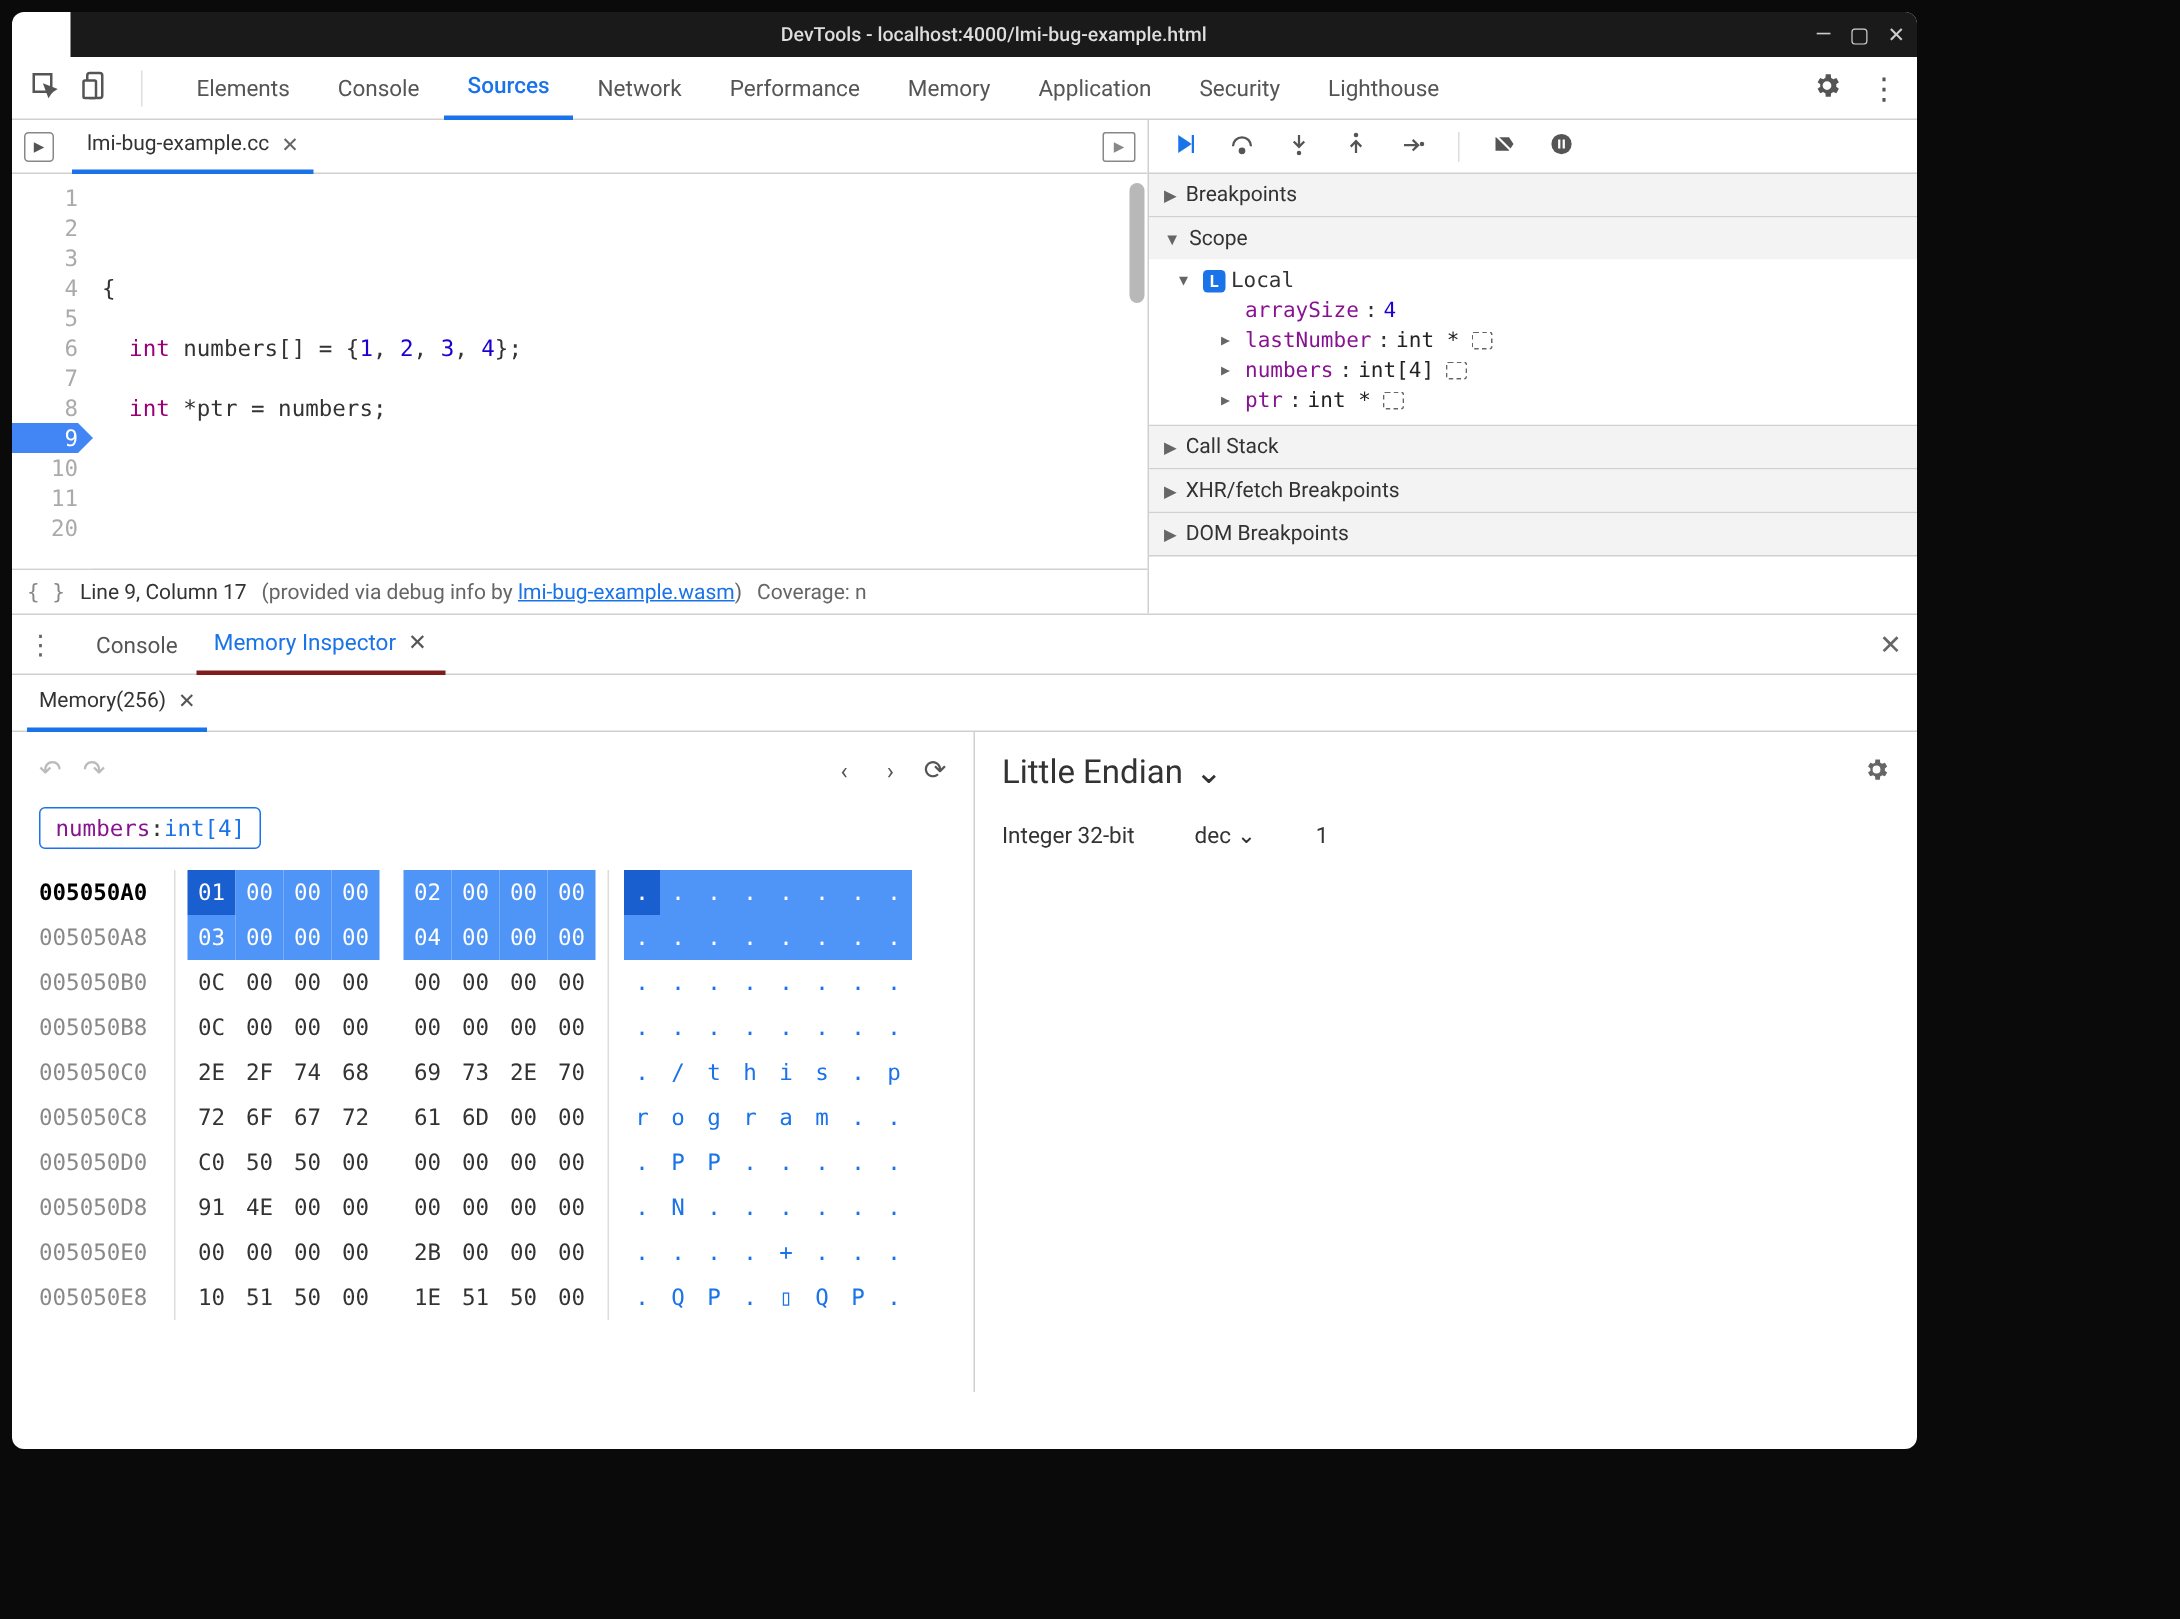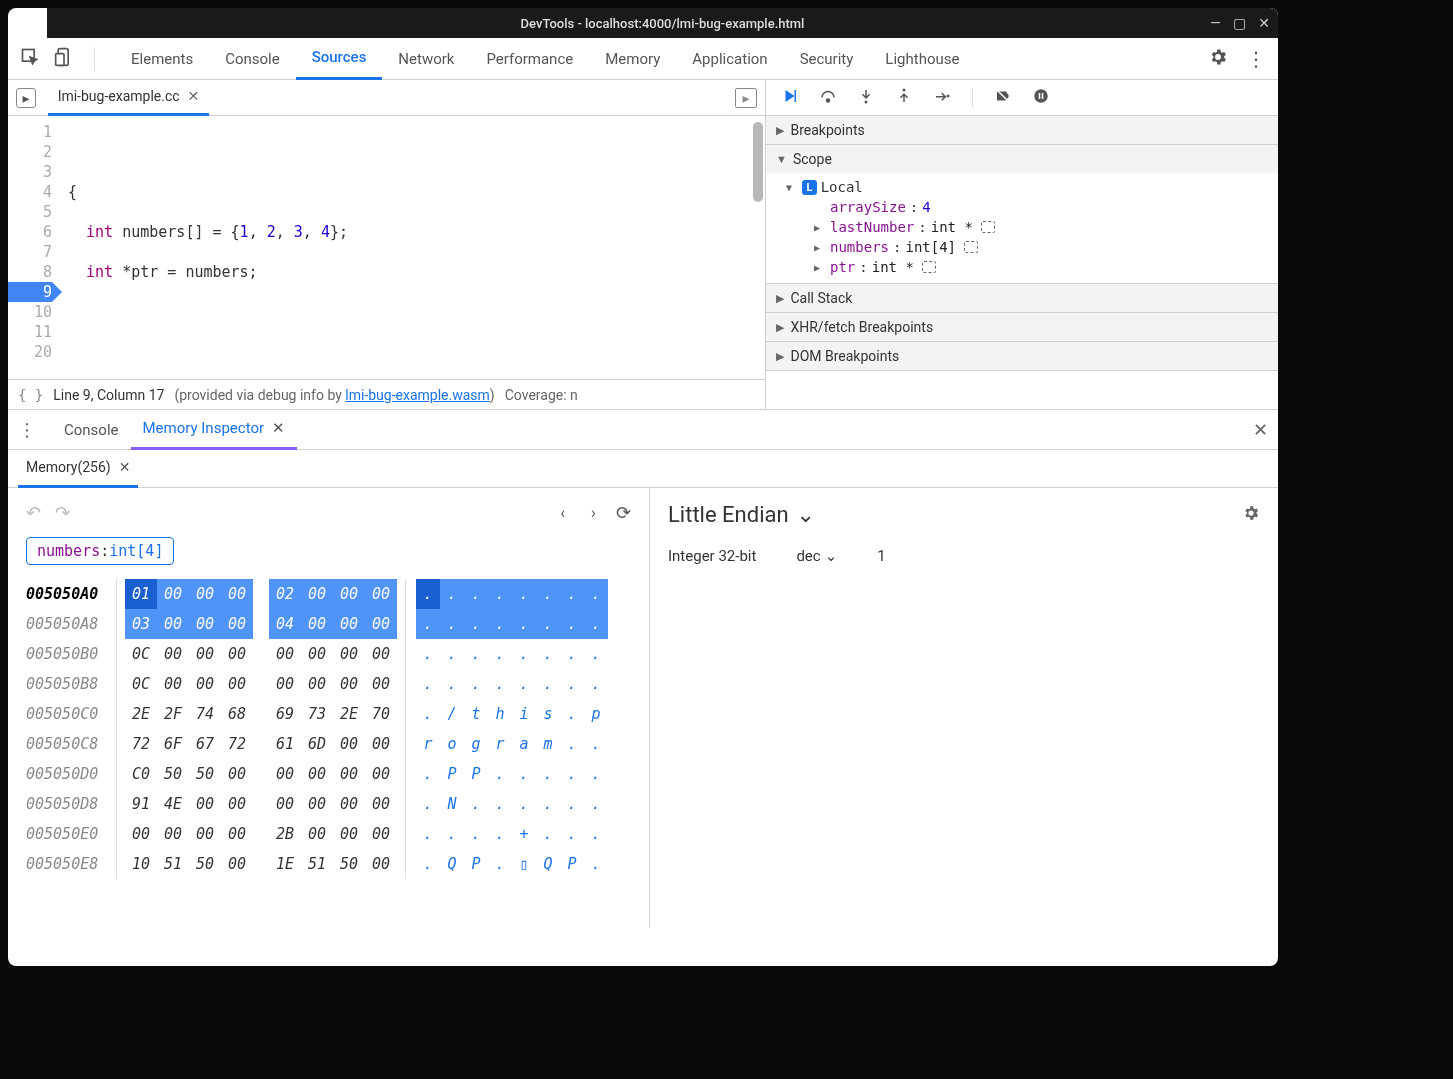--- a/index.html
+++ b/index.html
@@ -51,37 +51,37 @@
 .scope-body { padding: 4px 0 6px 20px; background: #fff; font-family: monospace; font-size: 14px; }
 .scope-row { display: flex; align-items: center; gap: 4px; padding: 2px 0; }
 .scope-row .arr { color: #666; font-size: 10px; width: 12px; }
 .lbadge { background: #1a73e8; color: #fff; font-size: 11px; padding: 1px 4px; border-radius: 3px; font-weight: bold; }
 .vname { color: #881391; }
 .vval { color: #222; }
 .memicon { width: 14px; height: 12px; border: 1px dashed #666; border-radius: 2px; display: inline-block; margin-left: 4px; }
 .drawer-tabs { display: flex; align-items: center; height: 40px; border-bottom: 1px solid #d0d0d0; padding: 0 10px; }
 .drawer-tabs .dots { color: #666; margin-right: 16px; font-size: 18px; }
 .drawer-tabs .dtab { padding: 0 12px; height: 40px; display: flex; align-items: center; gap: 8px; color: #555; cursor: pointer; font-size: 15px; }
-.drawer-tabs .dtab.active { color: #1a73e8; border-bottom: 3px solid #8b5cf6; }
+.drawer-tabs .dtab.active { color: #1a73e8; border-bottom: 3px solid #7f1d1d; }
 .drawer-tabs .xright { margin-left: auto; color: #666; font-size: 18px; cursor: pointer; }
 .memtab-row { display: flex; align-items: center; height: 38px; border-bottom: 1px solid #d0d0d0; padding: 0 10px; }
 .memtab-row .mtab { display: flex; align-items: center; gap: 8px; padding: 0 8px; height: 38px; border-bottom: 3px solid #1a73e8; }
 .mem-split { display: flex; height: 440px; }
 .mem-left { width: 642px; border-right: 1px solid #d0d0d0; padding: 14px 18px; }
 .mem-right { flex: 1; padding: 14px 18px; }
 .mem-nav { display: flex; align-items: center; gap: 14px; }
 .mem-nav .undo, .mem-nav .redo { color: #bbb; font-size: 18px; }
 .mem-nav .arrow { color: #555; cursor: pointer; font-size: 16px; margin: 0 6px; }
 .mem-nav input { width: 220px; height: 30px; text-align: center; font-family: monospace; font-size: 15px; border: 1px solid #ccc; }
 .mem-nav .refresh { margin-left: auto; color: #555; font-size: 18px; }
 .chip { display: inline-flex; border: 1px solid #1a73e8; border-radius: 4px; padding: 4px 10px; font-family: monospace; font-size: 15px; margin-top: 14px; margin-bottom: 14px; }
 .chip .cname { color: #881391; }
 .chip .ctype { color: #1a73e8; }
 .hex-table { font-family: monospace; font-size: 15px; line-height: 30px; }
-.hex-row { display: flex; align-items: flex-end; font-style: italic; }
+.hex-row { display: flex; align-items: flex-end; }
 .hex-addr { width: 90px; color: #888; }
 .hex-addr.bold { color: #000; font-weight: bold; }
 .hex-bytes { display: flex; gap: 0; border-left: 1px solid #ddd; border-right: 1px solid #ddd; padding: 0 8px; }
 .byte { width: 32px; text-align: center; color: #333; }
 .byte-gap { width: 16px; }
 .byte.shl { background: #4f94f7; color: #fff; }
 .byte.shl.first { background: #1a5fd0; }
 .ascii { display: flex; padding-left: 10px; }
 .ach { width: 24px; text-align: center; color: #1a73e8; }
 .ach.shl { background: #4f94f7; color: #fff; }

